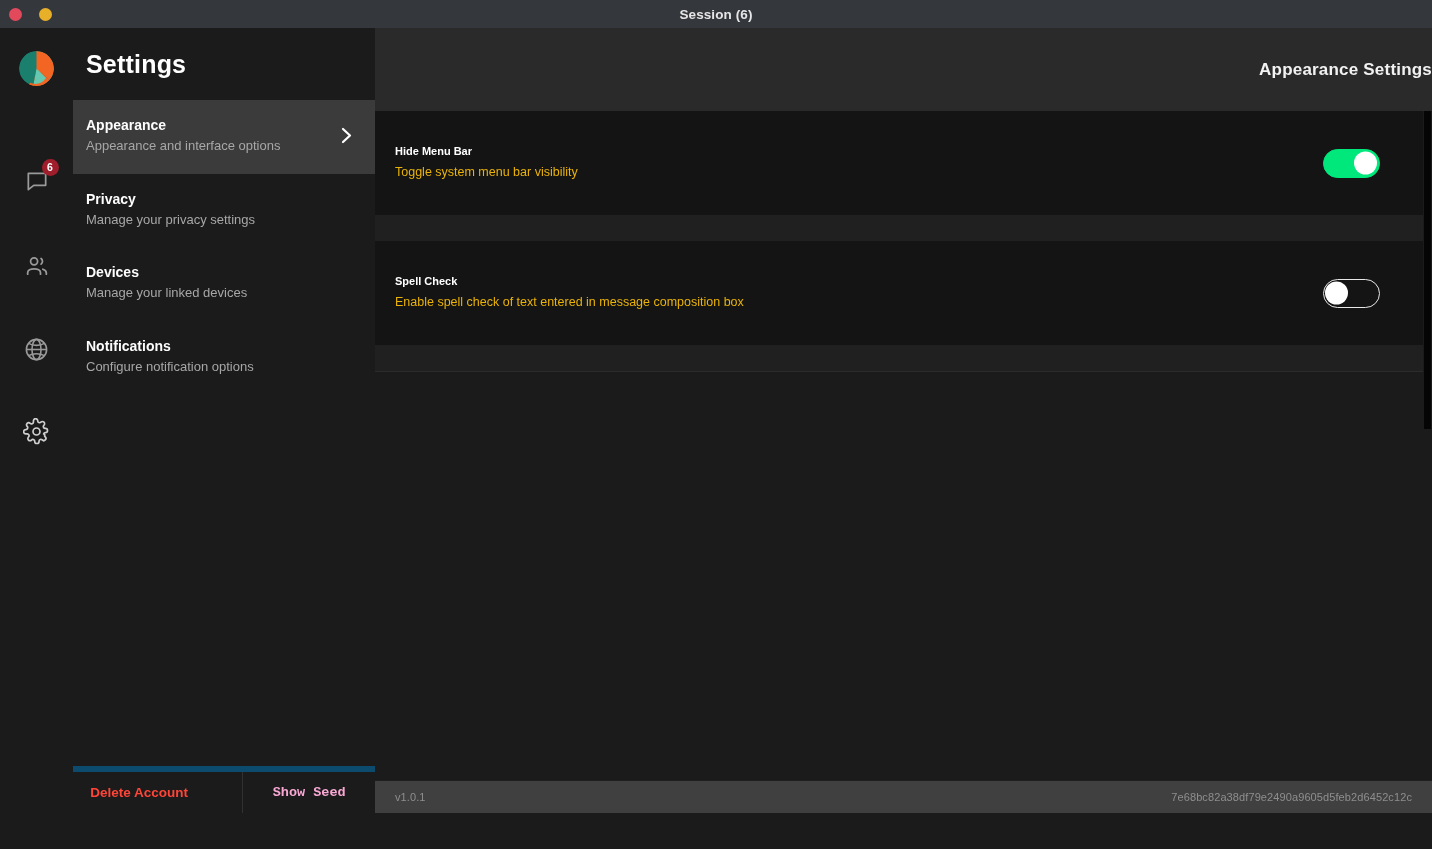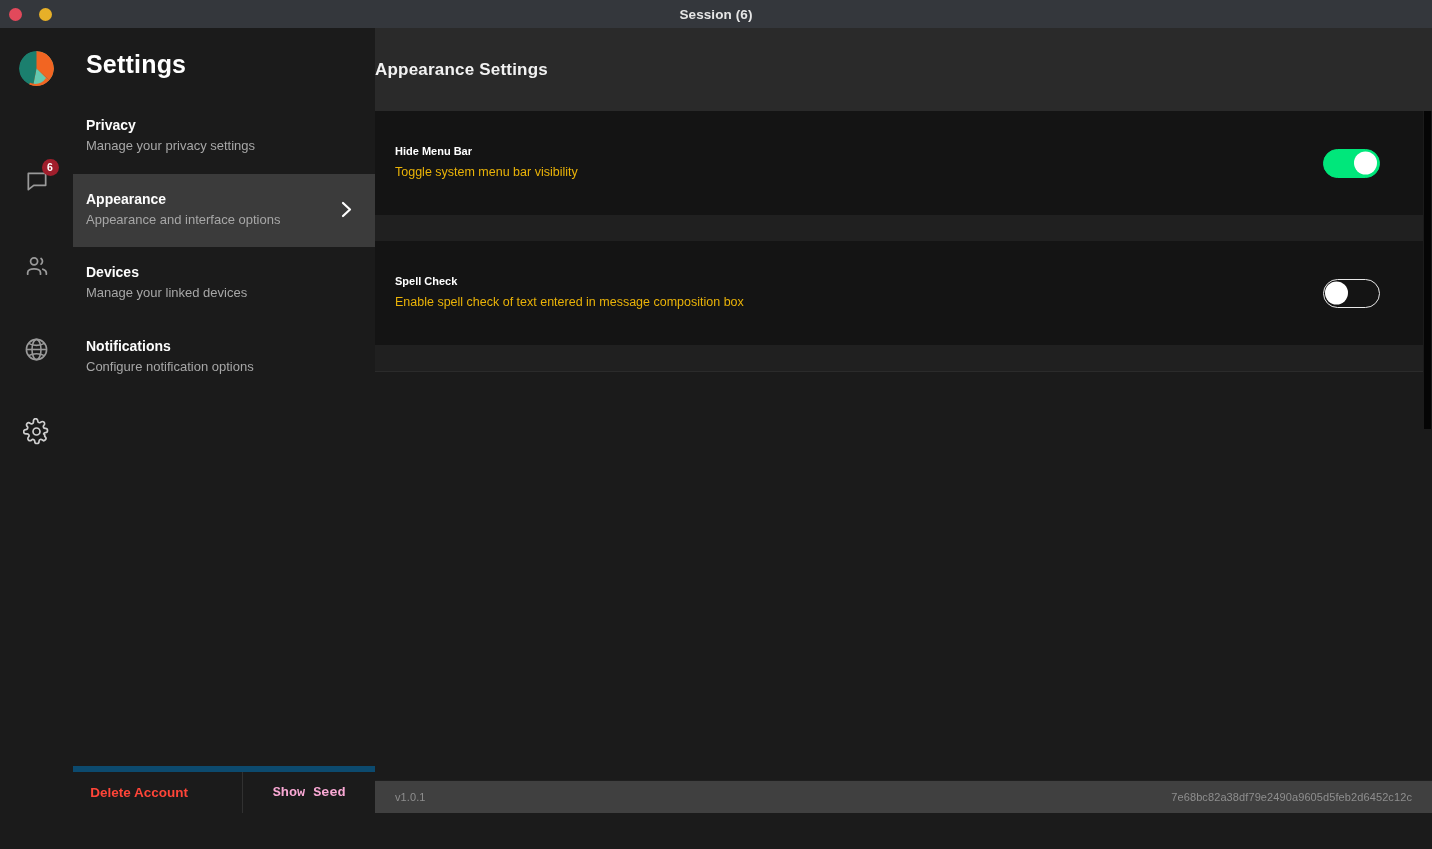--- a/index.html
+++ b/index.html
@@ -188,21 +188,21 @@
     flex-direction: column;
     background: #1b1b1b;
     position: relative;
   }
   .main-header {
     flex: 0 0 83px;
     height: 83px;
     background: #2a2a2a;
     display: flex;
     align-items: center;
-    justify-content: flex-start;
+    justify-content: flex-end;
   }
   .main-header h1 {
     font-size: 17px;
     font-weight: 700;
     color: #f2f2f2;
     letter-spacing: 0.2px;
   }
   .main-scroll {
     flex: 1 1 auto;
     min-height: 0;
@@ -369,37 +369,37 @@
       </div>
     </div>
 
     <div class="sidebar">
       <div class="sidebar-header">
         <div class="sidebar-title">Settings</div>
       </div>
 
       <div class="sidebar-list">
 
-        <div class="nav-item">
-          <div class="nav-text">
-            <div class="nav-label">Privacy</div>
-            <div class="nav-desc">Manage your privacy settings</div>
-          </div>
-        </div>
-
         <div class="nav-item active">
           <div class="nav-text">
             <div class="nav-label">Appearance</div>
             <div class="nav-desc">Appearance and interface options</div>
           </div>
           <span class="nav-chevron">
             <svg width="11" height="17" viewBox="0 0 11 17" fill="none" stroke="#ffffff" stroke-width="2.2" stroke-linecap="round" stroke-linejoin="round">
               <polyline points="2,2 9,8.5 2,15"></polyline>
             </svg>
           </span>
+        </div>
+
+        <div class="nav-item">
+          <div class="nav-text">
+            <div class="nav-label">Privacy</div>
+            <div class="nav-desc">Manage your privacy settings</div>
+          </div>
         </div>
 
         <div class="nav-item">
           <div class="nav-text">
             <div class="nav-label">Devices</div>
             <div class="nav-desc">Manage your linked devices</div>
           </div>
         </div>
 
         <div class="nav-item">

